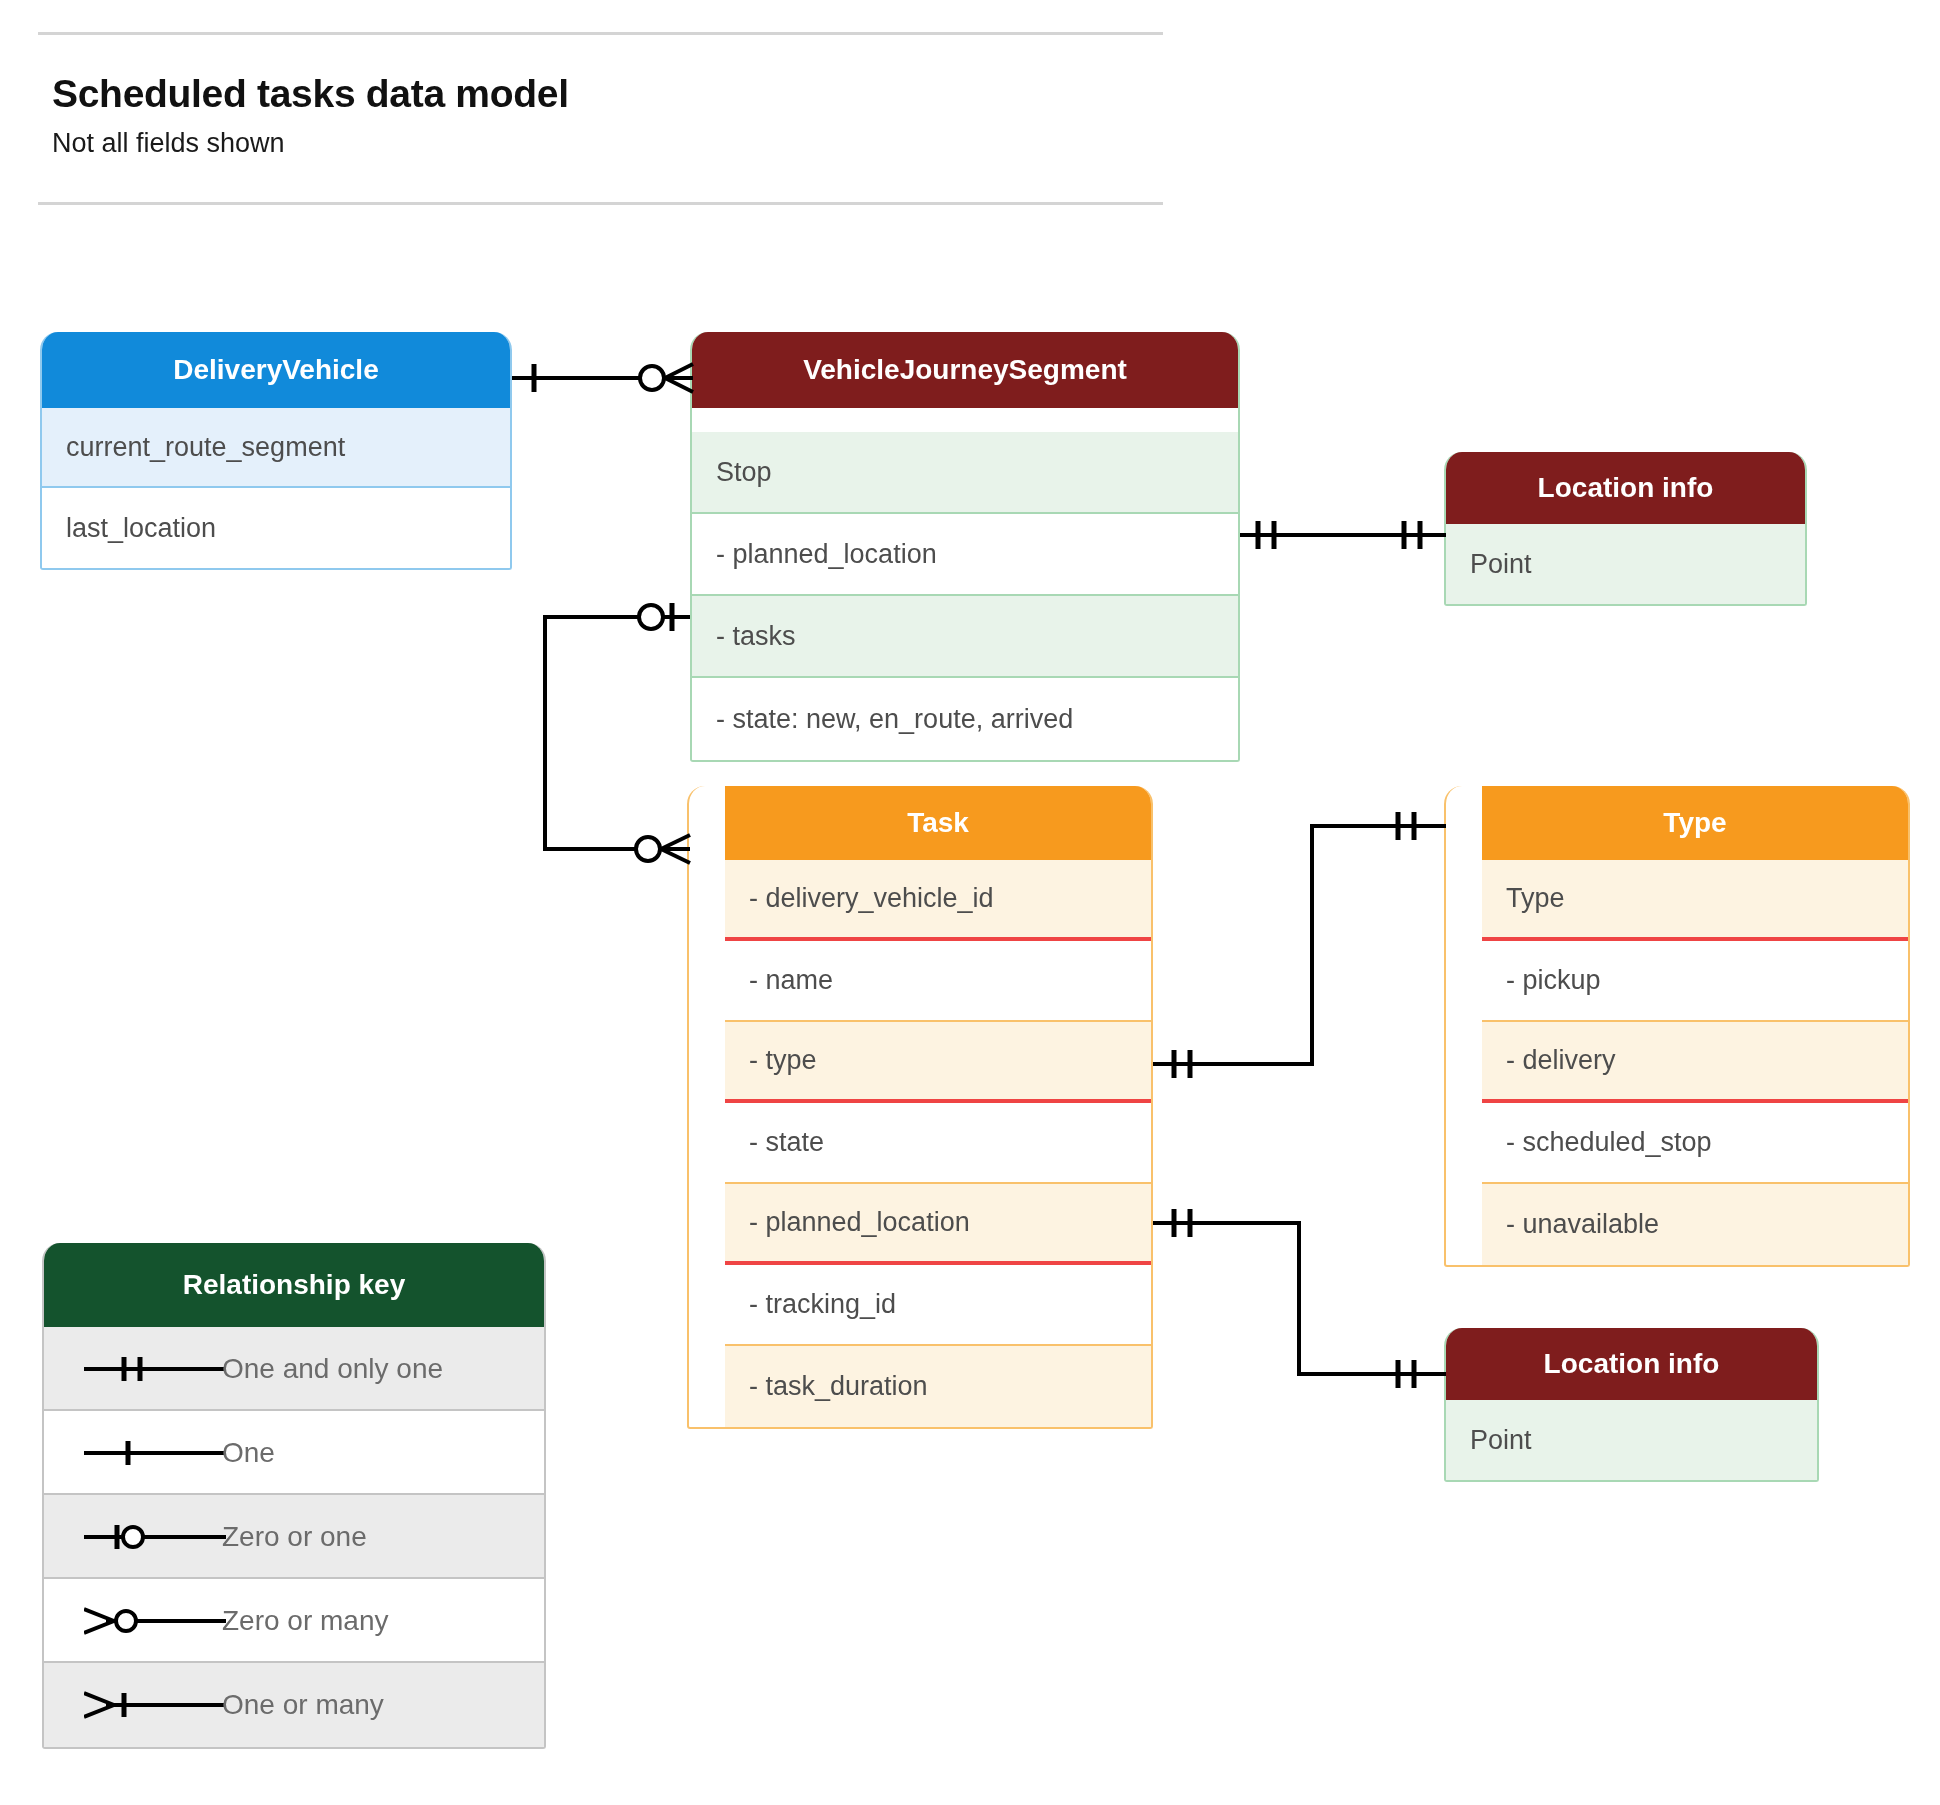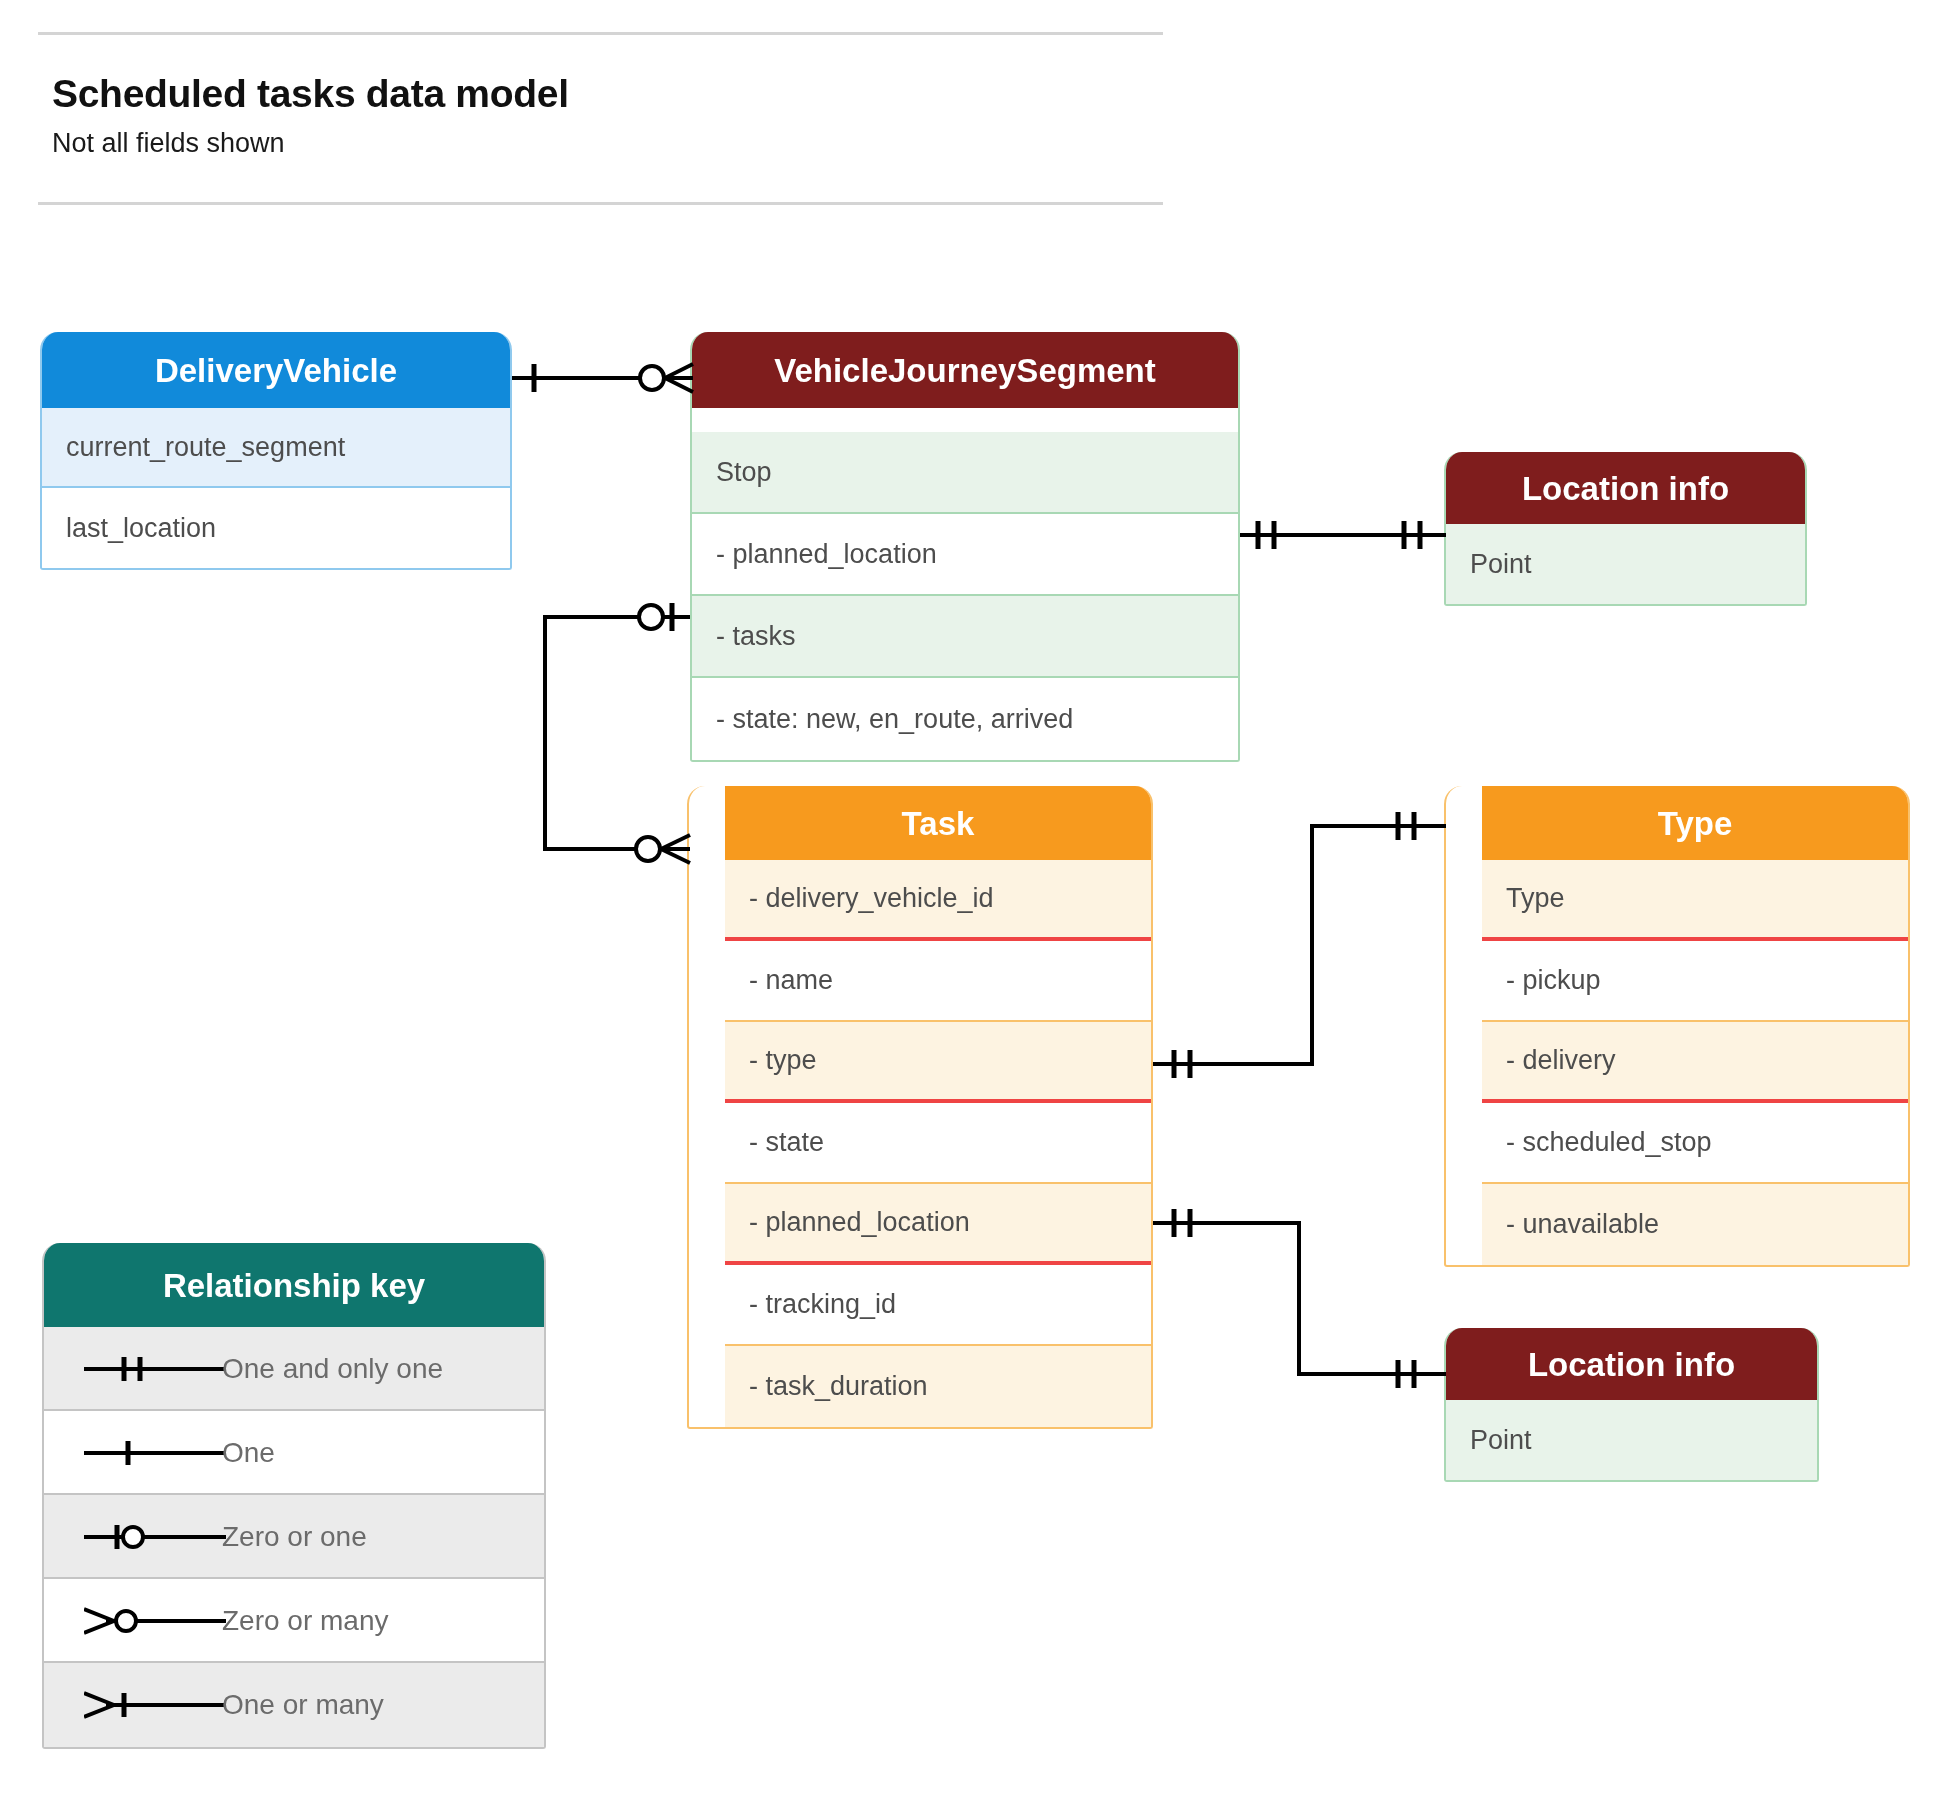--- a/index.html
+++ b/index.html
@@ -50,21 +50,21 @@
 
   
   .entity {
     position: absolute;
     border-radius: 18px 18px 3px 3px;
     overflow: hidden;
   }
   .ehead {
     color: #ffffff;
     font-weight: 700;
-    font-size: 33px;
+    font-size: 28px;
     line-height: 1;
     display: flex;
     align-items: center;
     justify-content: center;
   }
   .erow {
     display: flex;
     align-items: center;
     font-size: 27px;
     color: #4d4d4d;
@@ -86,21 +86,21 @@
   .e-green .erow.last { border-bottom: none; }
 
   
   .e-orange .ehead { background: #f79a1e; }
   .e-orange { border: 2px solid #f9c16b; border-top: none; padding-left: 36px; }
   .e-orange .erow.alt { background: #fdf3e1; border-bottom: 4px solid #ef4444; }
   .e-orange .erow.plain { background: #ffffff; border-bottom: 2px solid #f9c16b; }
   .e-orange .erow.last { border-bottom: none; }
 
   
-  .e-gray .ehead { background: #0f766e; }
+  .e-gray .ehead { background: #14532d; }
   .e-gray { border: 2px solid #c4c4c4; border-top: none; }
   .e-gray .erow.alt { background: #ebebeb; border-bottom: 2px solid #c4c4c4; }
   .e-gray .erow.plain { background: #ffffff; border-bottom: 2px solid #c4c4c4; }
   .e-gray .erow.last { border-bottom: none; }
 
   .legend-label {
     font-size: 28px;
     color: #6b6b6b;
     position: absolute;
     left: 178px;

